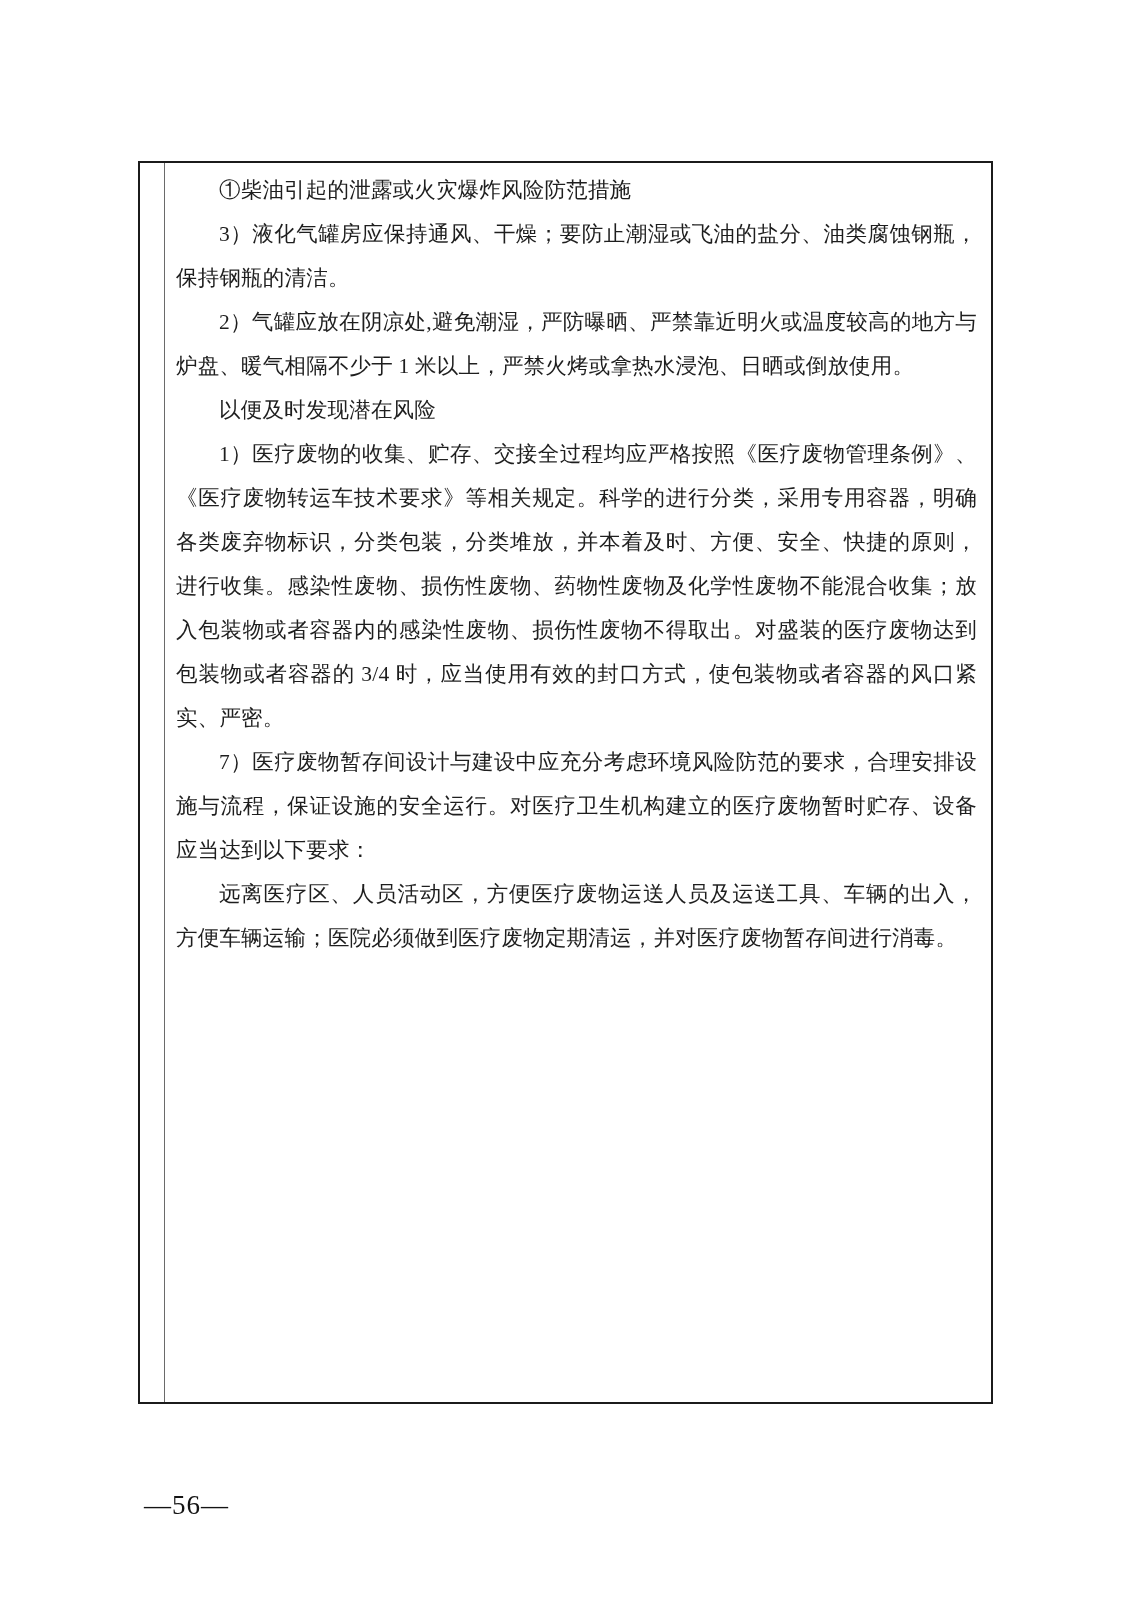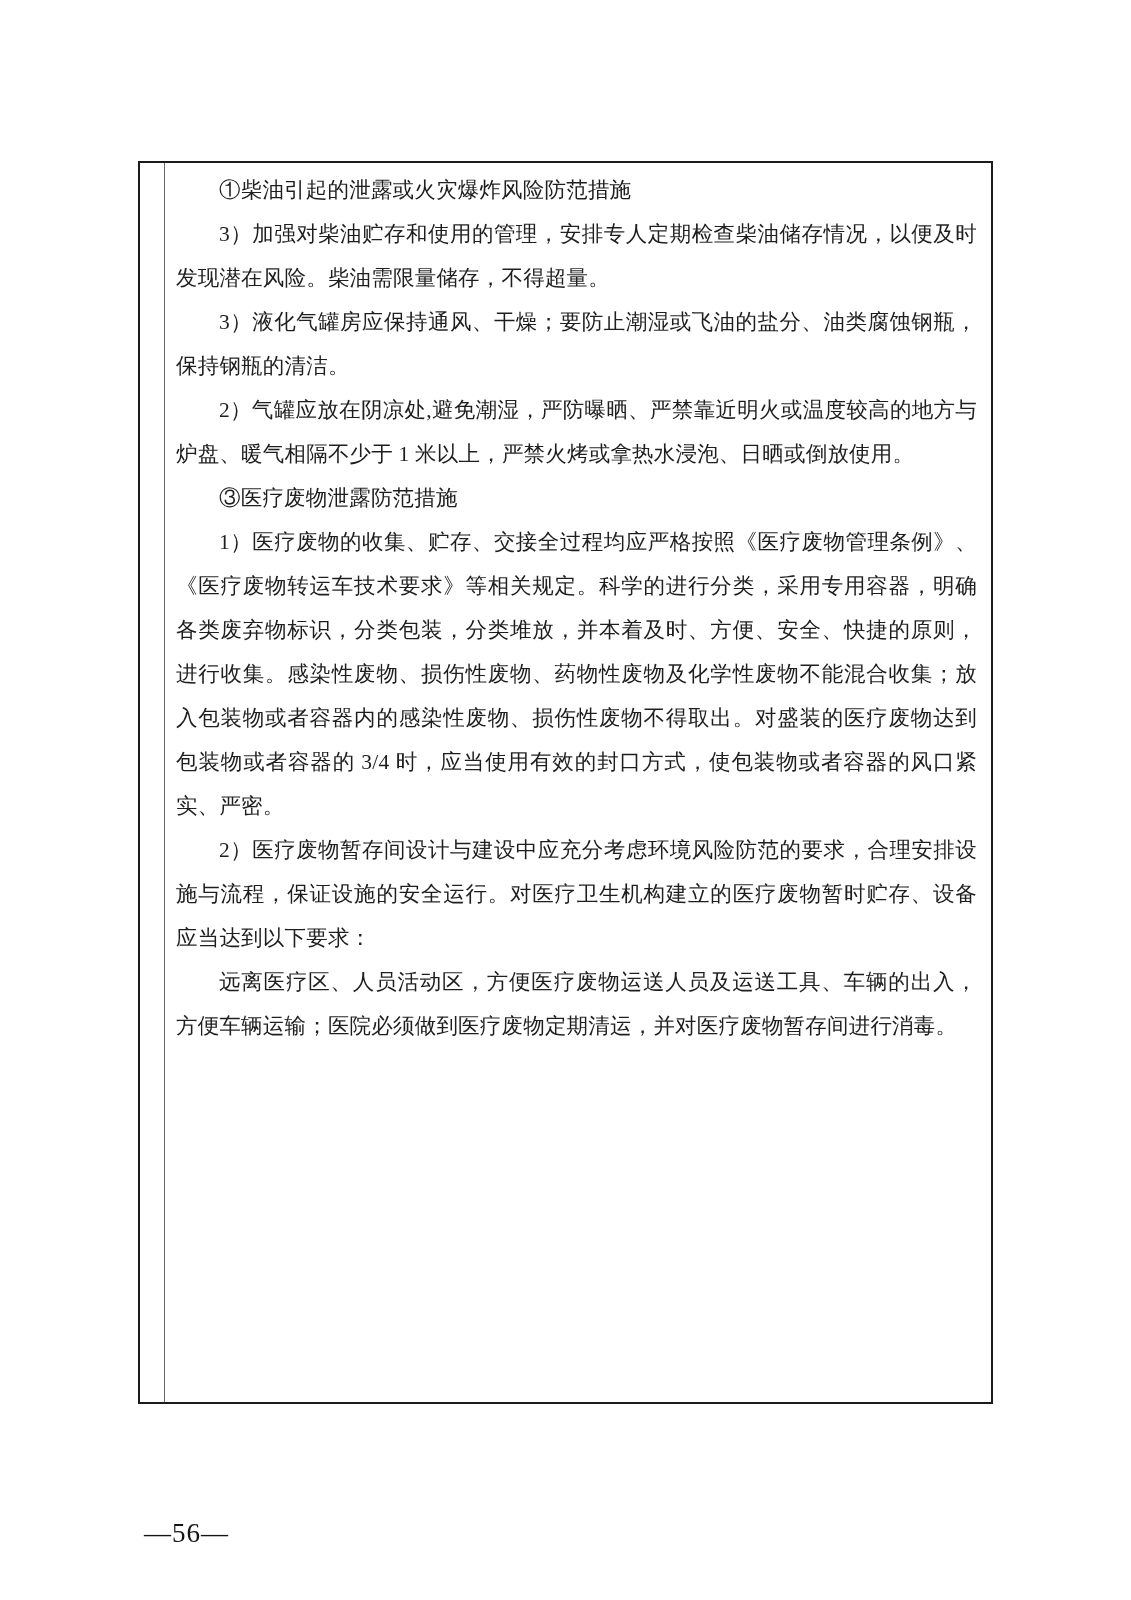--- a/index.html
+++ b/index.html
@@ -51,34 +51,32 @@
     color: #1e1e1e;
     letter-spacing: 0.2px;
   }
   .page-number {
     position: absolute;
     left: 144px;
     top: 1490px;
     font-size: 27px;
     color: #141414;
     letter-spacing: 1px;
-    margin-top: 28px;
   }
 </style>
 </head>
 <body>
 
 <div class="page">
   <div class="doc-table">
     <div class="left-gutter-line"></div>
     <div class="cell-content">
       <p>①柴油引起的泄露或火灾爆炸风险防范措施</p>
-      <p>3）加强对柴油贮存和使用的管理，安排专人定期检查柴油储存情况，以便及时发现潜在风险。柴油需限量储存，不得超量。</p>
       <p>3）液化气罐房应保持通风、干燥；要防止潮湿或飞油的盐分、油类腐蚀钢瓶，保持钢瓶的清洁。</p>
       <p>2）气罐应放在阴凉处,避免潮湿，严防曝晒、严禁靠近明火或温度较高的地方与炉盘、暖气相隔不少于 1 米以上，严禁火烤或拿热水浸泡、日晒或倒放使用。</p>
-      <p>③医疗废物泄露防范措施</p>
+      <p>以便及时发现潜在风险</p>
       <p>1）医疗废物的收集、贮存、交接全过程均应严格按照《医疗废物管理条例》、《医疗废物转运车技术要求》等相关规定。科学的进行分类，采用专用容器，明确各类废弃物标识，分类包装，分类堆放，并本着及时、方便、安全、快捷的原则，进行收集。感染性废物、损伤性废物、药物性废物及化学性废物不能混合收集；放入包装物或者容器内的感染性废物、损伤性废物不得取出。对盛装的医疗废物达到包装物或者容器的 3/4 时，应当使用有效的封口方式，使包装物或者容器的风口紧实、严密。</p>
-      <p>2）医疗废物暂存间设计与建设中应充分考虑环境风险防范的要求，合理安排设施与流程，保证设施的安全运行。对医疗卫生机构建立的医疗废物暂时贮存、设备应当达到以下要求：</p>
+      <p>7）医疗废物暂存间设计与建设中应充分考虑环境风险防范的要求，合理安排设施与流程，保证设施的安全运行。对医疗卫生机构建立的医疗废物暂时贮存、设备应当达到以下要求：</p>
       <p>远离医疗区、人员活动区，方便医疗废物运送人员及运送工具、车辆的出入，方便车辆运输；医院必须做到医疗废物定期清运，并对医疗废物暂存间进行消毒。</p>
     </div>
   </div>
   <div class="page-number">—56—</div>
 </div>
 
 </body></html>

